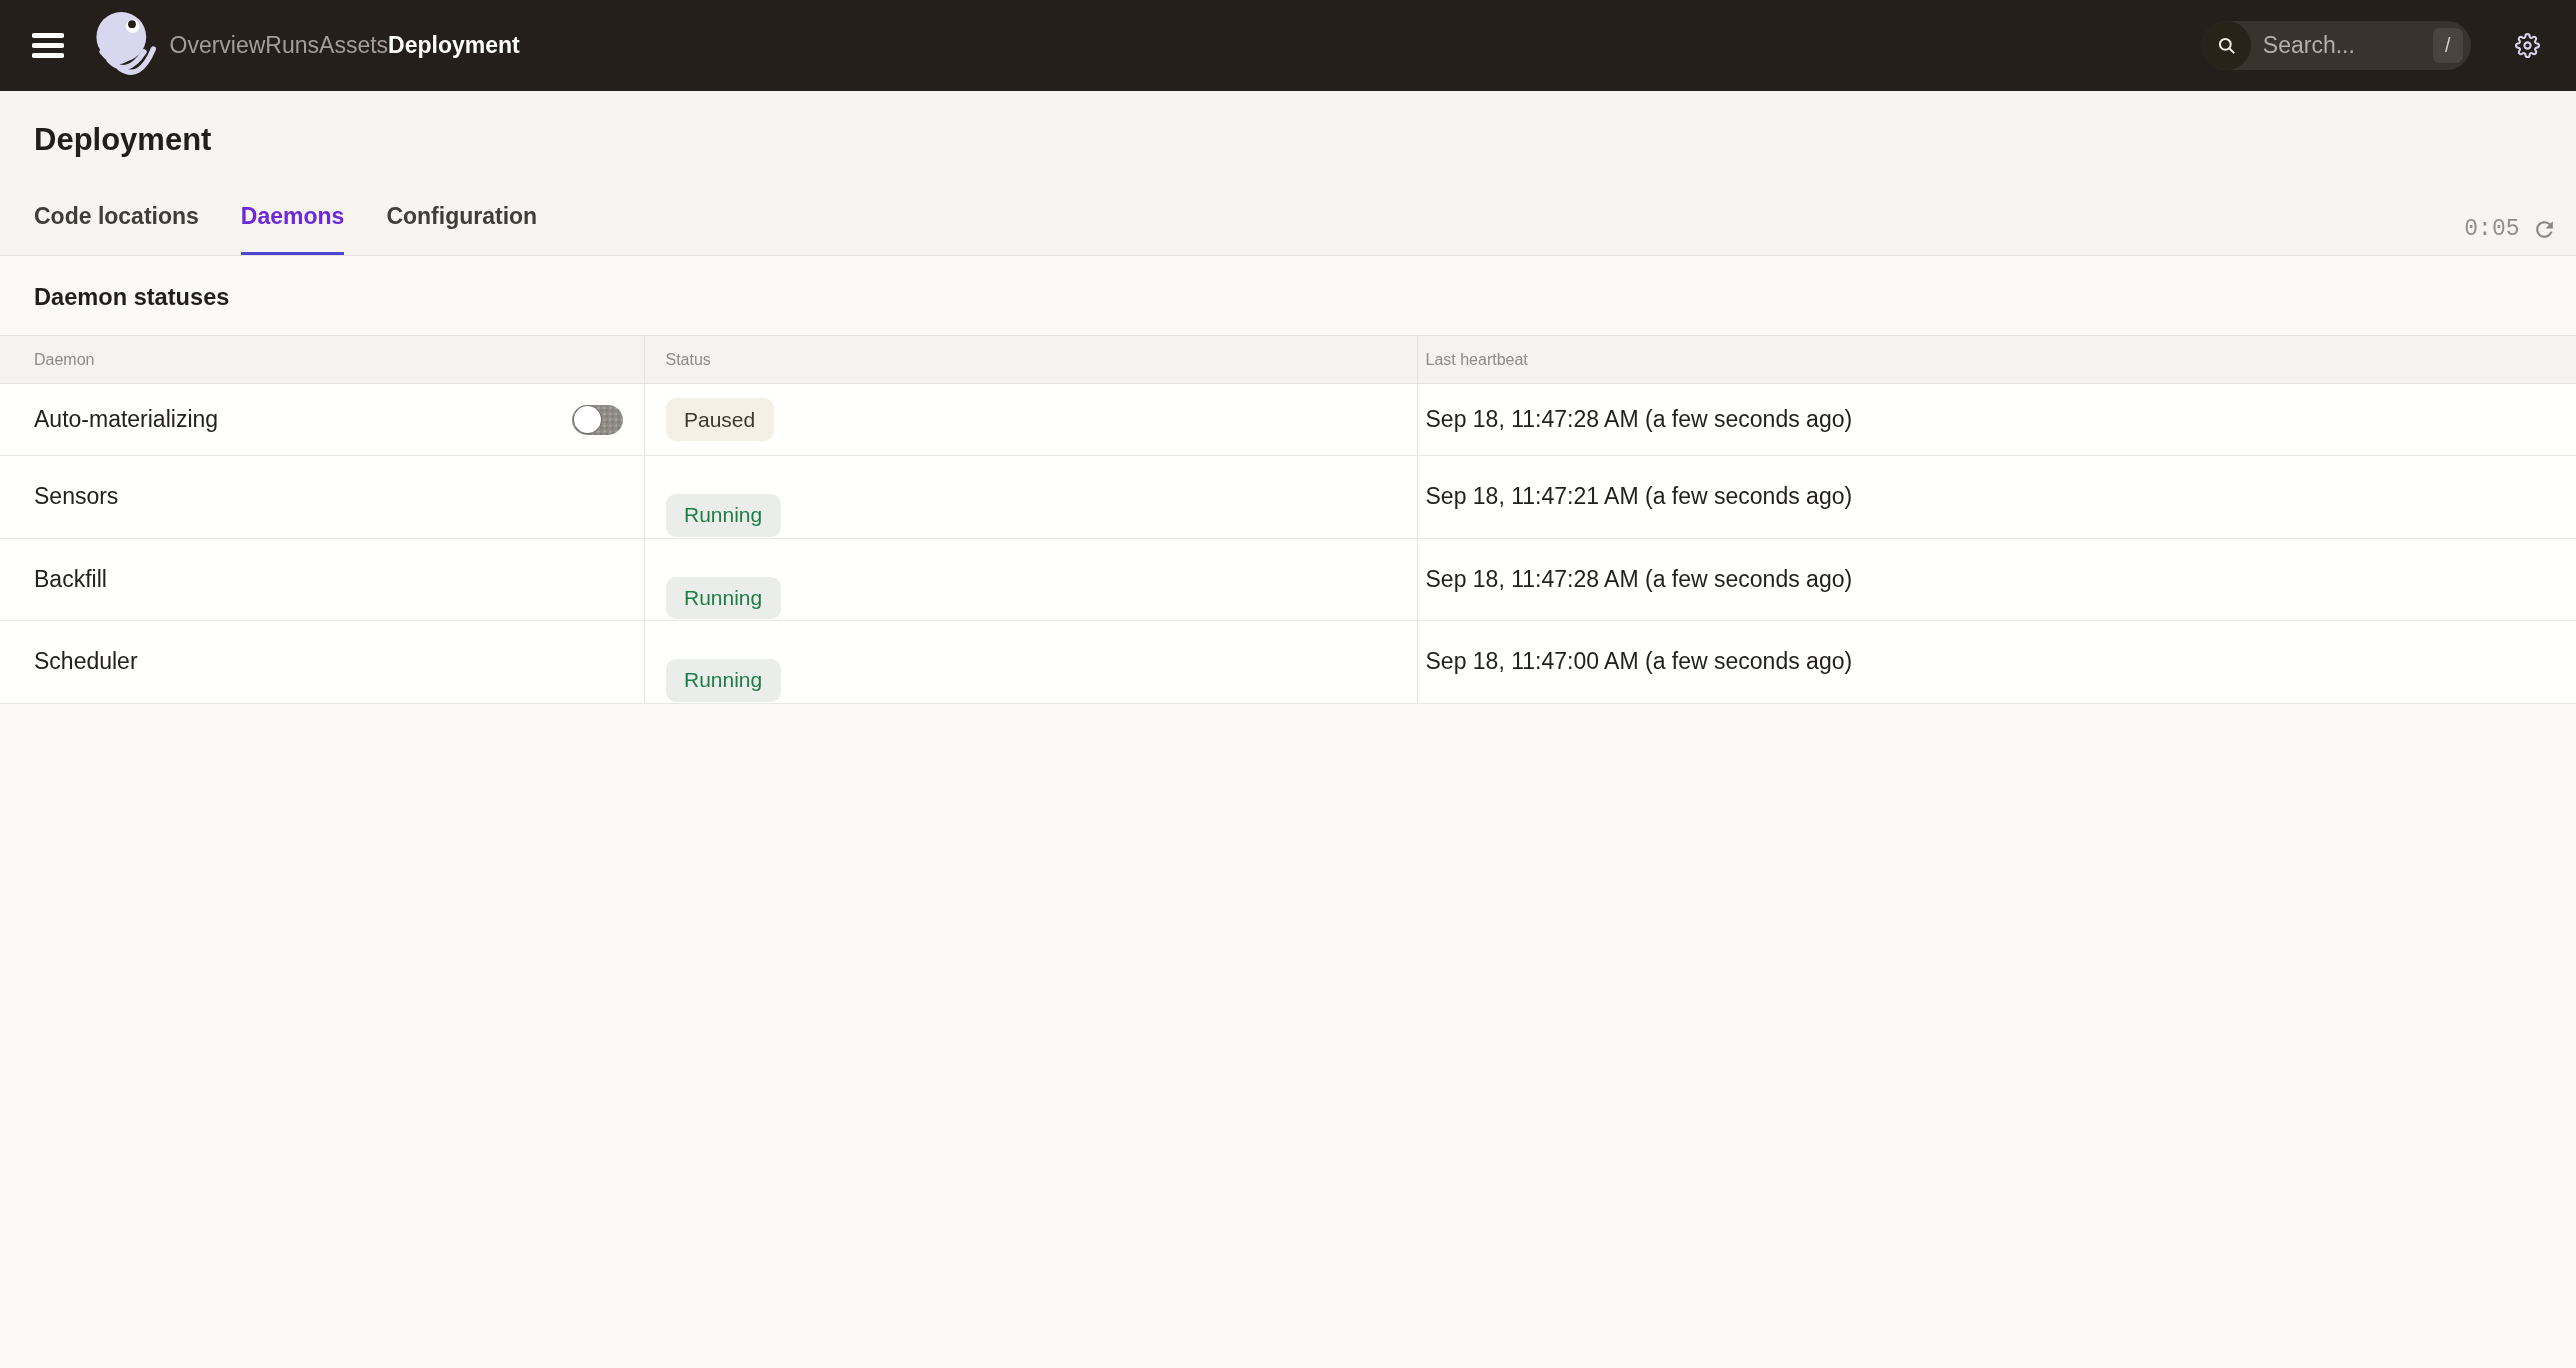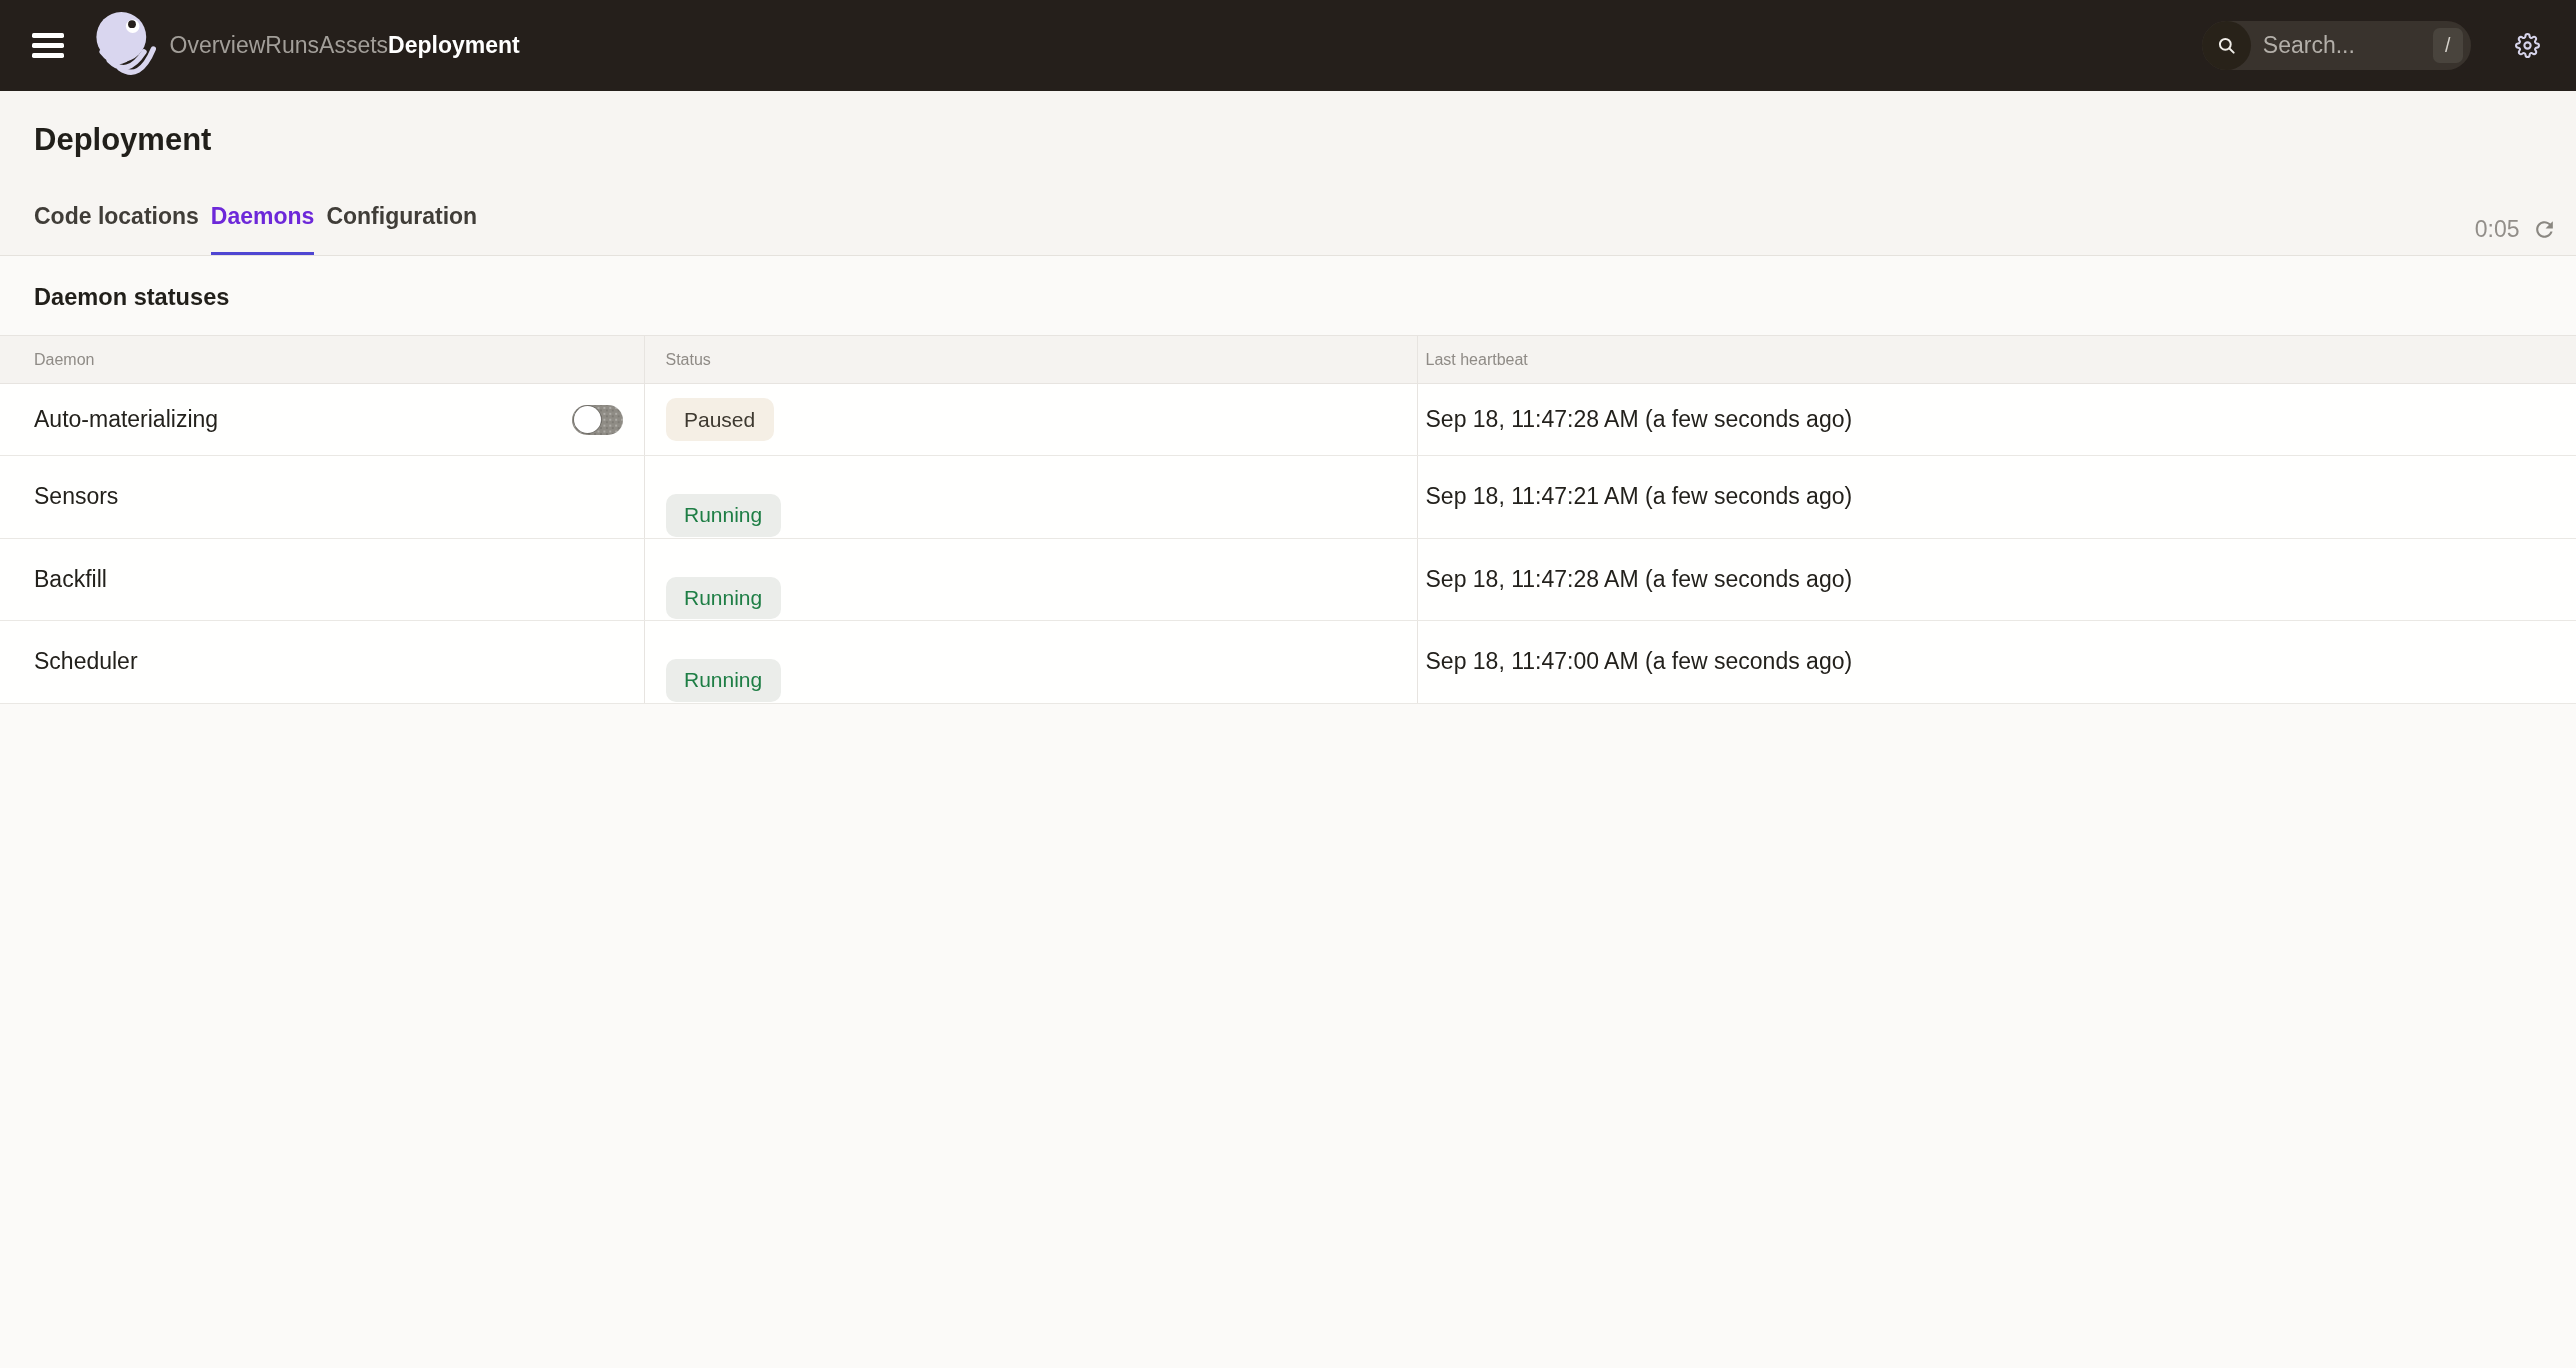--- a/index.html
+++ b/index.html
@@ -28,27 +28,27 @@
   .kbd { flex: none; width: 30px; height: 35px; margin-right: 8.4px; border-radius: 6.7px;
          background: #49443d; color: #d6d2cc; font-size: 19.4px;
          display: flex; align-items: center; justify-content: center; }
   .gear-btn { background: none; border: none; padding: 0; margin-left: 42px; cursor: pointer;
               width: 29px; height: 29px; display: flex; align-items: center; justify-content: center; }
 
   
   .page-header { background: #f7f5f2; position: relative; }
   .page-title { margin: 0; padding: 30px 34px 0; font-size: 31px; line-height: 37px;
                 font-weight: 600; color: #211f1a; }
-  .tabs { display: flex; gap: 12px; padding: 0 34px; margin-top: 45px;
+  .tabs { display: flex; gap: 42px; padding: 0 34px; margin-top: 45px;
           border-bottom: 0.8px solid #e5e2dd; }
   .tab { font-size: 23px; line-height: 27px; font-weight: 600; color: #403d38; cursor: pointer;
          padding-bottom: 22px; border-bottom: 3.4px solid transparent; }
   .tab.active { color: #6d28d9; border-bottom-color: #4f46d2; }
   .refresh-area { position: absolute; right: 18.5px; bottom: 13.5px; display: flex;
-                  align-items: center; gap: 11px; }
+                  align-items: center; gap: 11px; font-family: Liberation Mono, monospace; }
   .countdown { font-size: 23px; color: #928e89; }
   .refresh-btn { background: none; border: none; padding: 0; cursor: pointer;
                  width: 27px; height: 27px; display: flex; align-items: center; justify-content: center; }
 
   
   main { background: #fbfaf8; }
   .section-heading { margin: 27px 34px 23px; font-size: 23.6px; line-height: 29px;
                      font-weight: 700; color: #211f1a; }
   table { width: 100%; border-collapse: collapse; }
   thead th { height: 48px; background: #f5f3f0; border-top: 0.8px solid #e7e4e0;

